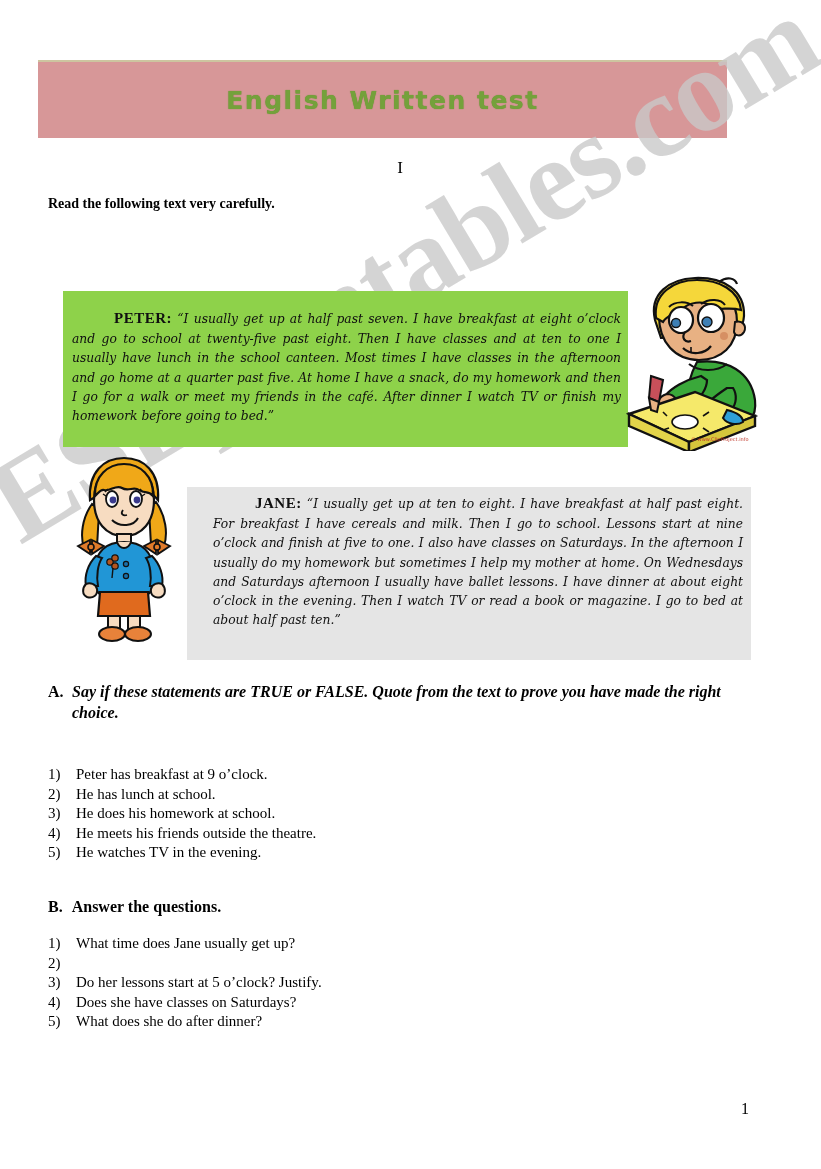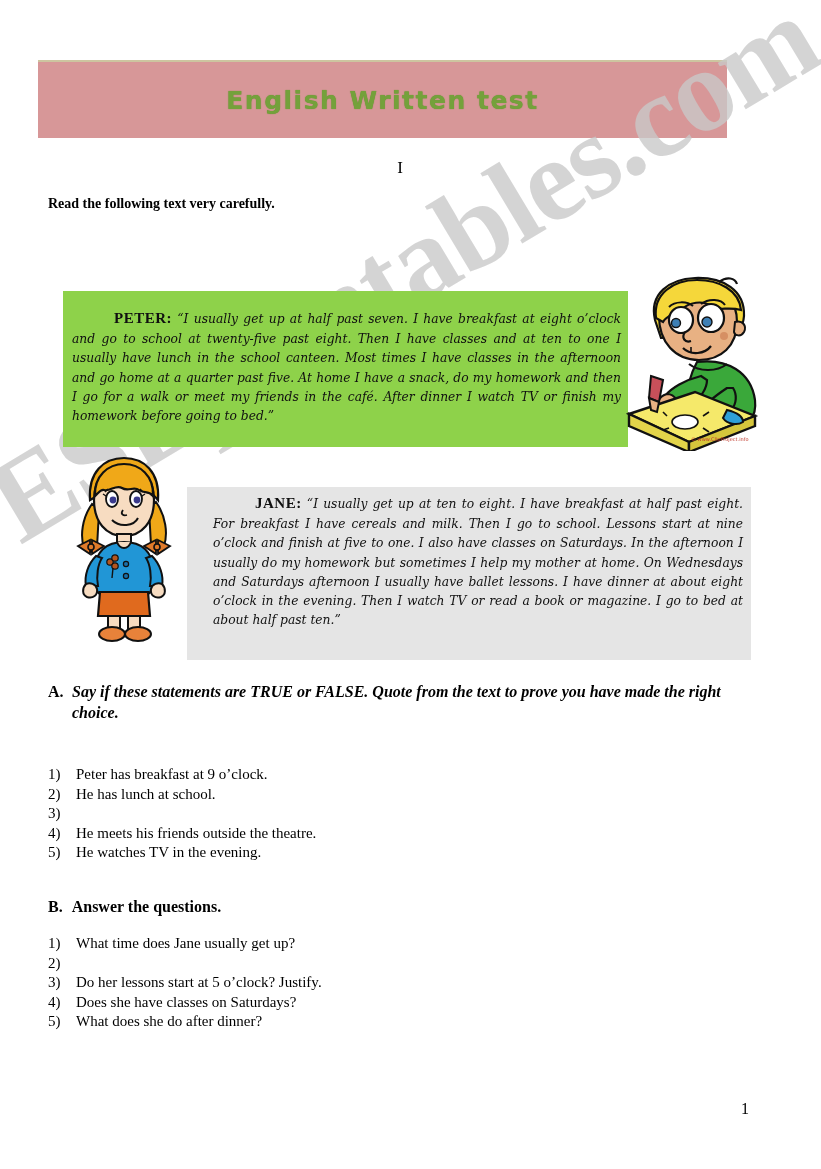--- a/index.html
+++ b/index.html
@@ -365,20 +365,21 @@
     <li>
         <span class="li-num">1)</span>
         <span>Peter has breakfast at 9 o’clock.</span>
       </li>
     <li>
         <span class="li-num">2)</span>
         <span>He has lunch at school.</span>
       </li>
     <li>
         <span class="li-num">3)</span>
+        <span>He does his homework at school.</span>
       </li>
     <li>
         <span class="li-num">4)</span>
         <span>He meets his friends outside the theatre.</span>
       </li>
     <li>
         <span class="li-num">5)</span>
         <span>He watches TV in the evening.</span>
       </li>
   </ul>

